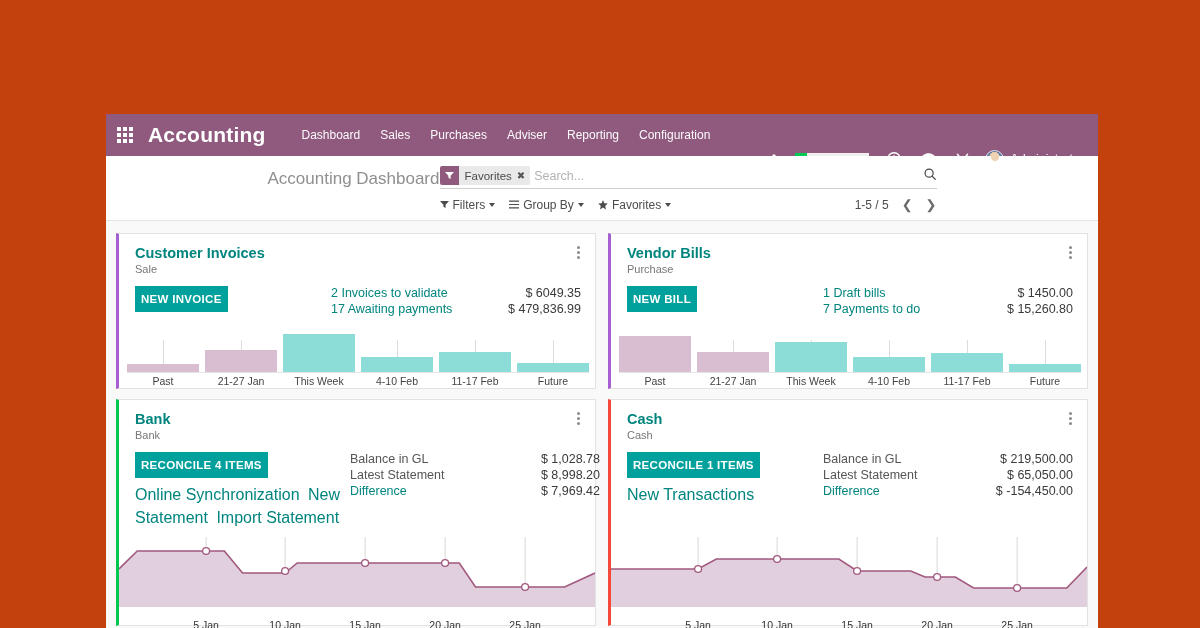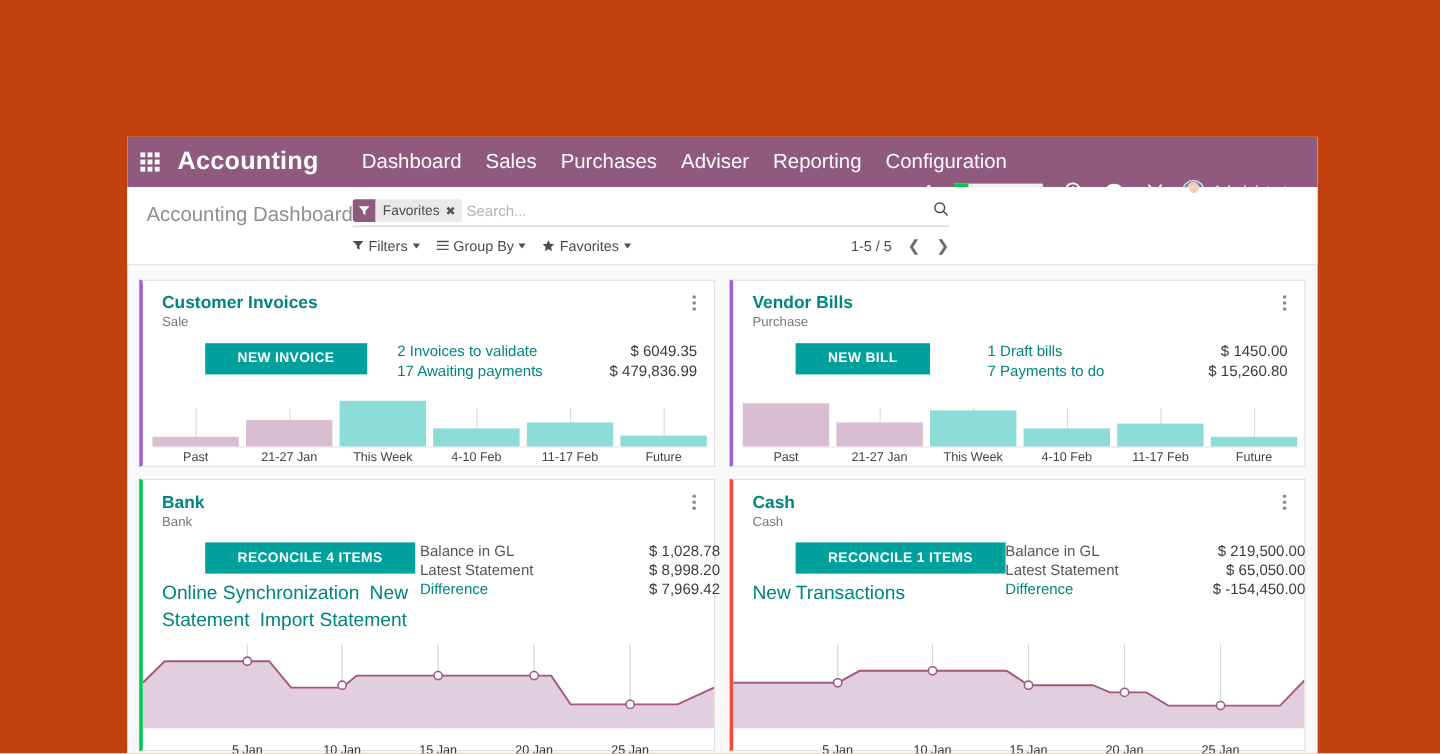--- a/index.html
+++ b/index.html
@@ -30,21 +30,21 @@
     cursor: pointer;
   }
   .apps-grid { display:grid; grid-template-columns: repeat(3,4px); grid-template-rows: repeat(3,4px); gap:2px; }
   .apps-grid i { display:block; width:4px; height:4px; background:#fff; }
   .brand {
     font-size: 21px; font-weight: bold; letter-spacing: .2px;
     margin-right: 26px; margin-left: 4px; white-space:nowrap;
   }
   .menus { display:flex; align-items:center; gap:0px; }
   .menus .menu-item {
-    font-size: 17px; padding: 6px 10px; white-space: nowrap;
+    font-size: 12px; padding: 6px 10px; white-space: nowrap;
     color:#fff; cursor:pointer; opacity:.97;
   }
   .nav-right {
     position:absolute; right: 6px; top:0; height:42px;
     display:flex; align-items:center; gap:0px;margin-top:24px;
   }
   .nav-icon { padding: 0 9px; display:flex; align-items:center; position:relative; cursor:pointer; }
   .progress-wrap {
     width: 74px; height: 13px; background:#f0f0f0; margin: 0 8px 0 2px;
     display:flex; align-items:stretch;
@@ -71,21 +71,21 @@
     content:""; position:absolute; left:50%; top:16%; transform:translateX(-50%);
     width:8px; height:8px; border-radius:50%; background:#f0d2b4; z-index:2;
   }
   .user-name { font-size:12.5px; }
 
   
   .control-panel {
     background:#fff; border-bottom:1px solid #e4e4e4;
     padding: 10px 16px 8px 16px; position:relative;
   }
-  .cp-row { display:flex; align-items:flex-start; justify-content:flex-start; }
+  .cp-row { display:flex; align-items:flex-start; justify-content:center; }
   .breadcrumb { font-size:17px; color:#8f8f8f; padding-top:3px; }
   .search-area { width: 497px; }
   .searchview {
     display:flex; align-items:center; border-bottom:1px solid #cfcfcf;
     padding-bottom:3px;
   }
   .facet { display:flex; align-items:stretch; height:19px; margin-right:4px; }
   .facet-ico {
     background:#8f5a7e; color:#fff; font-size:10px; width:19px;
     display:flex; align-items:center; justify-content:center;
@@ -133,22 +133,22 @@
     position:absolute; right:10px; top:9px; width:14px; height:18px;
     display:flex; flex-direction:column; align-items:center; justify-content:center; gap:2px;
     cursor:pointer;
   }
   .kebab i { width:3px; height:3px; border-radius:50%; background:#8a8a8a; display:block; }
 
   .card-main { display:flex; margin-top:11px; align-items:flex-start; }
   .card-left { flex: 0 0 auto; }
   .btn-primary {
     background:#00a09d; color:#fff; border:none; font-size:11.5px;
-    font-weight:bold; letter-spacing:.3px; padding:7px 27px; cursor:pointer;
-    font-family:"Liberation Sans", sans-serif; display:inline-block;margin-left:36px;
+    font-weight:bold; letter-spacing:.3px; padding:7px 6px; cursor:pointer;
+    font-family:"Liberation Sans", sans-serif; display:inline-block;
   }
   .link-list { margin-top:6px; line-height:1.4; max-width:215px; }
   .link { color:#00857e; font-size:16px; cursor:pointer; }
   .link + .link { margin-left: 4px; }
   .card-right { margin-left:auto; display:flex; flex-direction:column; gap:2px; min-width: 250px; }
   .kv { display:flex; justify-content:space-between; align-items:baseline; font-size:12.5px; }
   .kv .k { color:#00857e; }
   .kv .k.muted { color:#555; }
   .kv .v { color:#3a3a3a; text-align:right; white-space:nowrap; }
 

